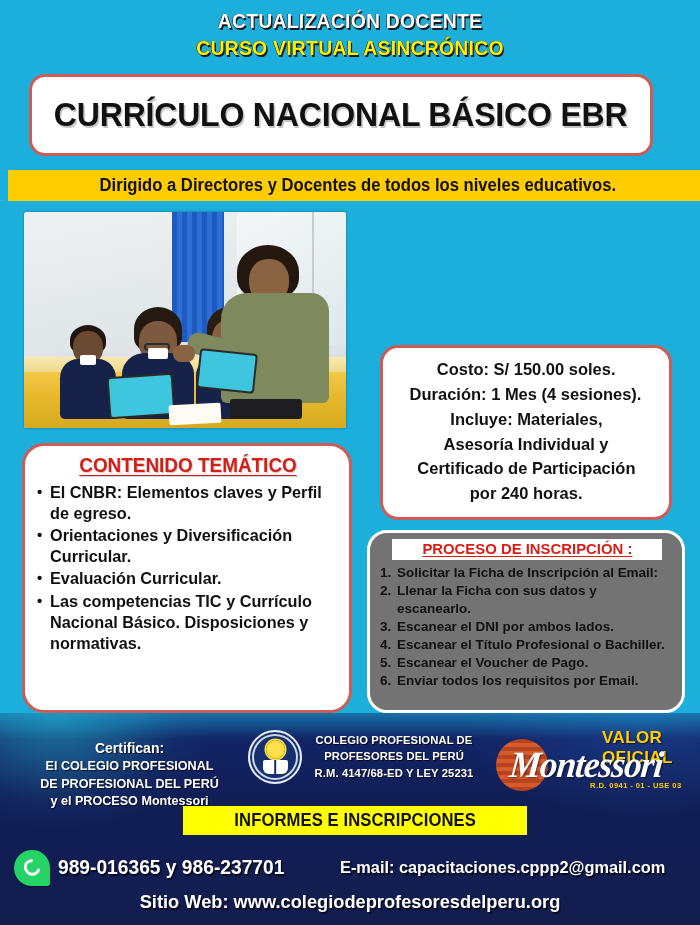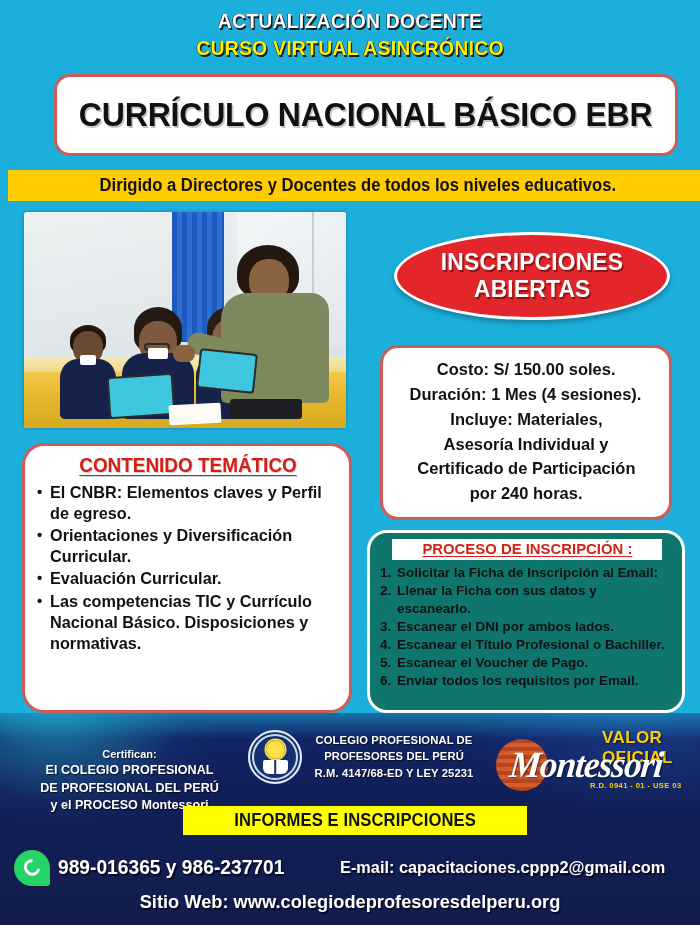--- a/index.html
+++ b/index.html
@@ -41,21 +41,21 @@
     top: 37px; left: 0; right: 0;
     font-size: 21px;
     color: #FFF200;
     text-shadow: 1.5px 1.5px 0 #1a1a1a, -0.5px 0 0 #1a1a1a, 0 -0.5px 0 #1a1a1a;
     transform: scaleX(0.92);
   }
 
   
   .title-box {
     position: absolute;
-    top: 74px; left: 54px;
+    top: 74px; left: 29px;
     width: 624px; height: 82px;
     background: #FFFFFF;
     border: 3px solid #CE5B55;
     border-radius: 16px;
     display: flex;
     align-items: center;
     justify-content: center;
   }
   .title-text {
     font-size: 33px;
@@ -205,21 +205,21 @@
     margin-bottom: 1px;
   }
   .bullet-dot { width: 13px; flex: 0 0 13px; text-align: left; font-size: 15px; line-height: 1.3; }
   .bullet-txt { flex: 1; transform: scaleX(0.985); transform-origin: left; }
 
   
   .proc-box {
     position: absolute;
     top: 530px; left: 367px;
     width: 318px; height: 183px;
-    background: #0f766e;
+    background: #737373;
     border: 3px solid #FFFFFF;
     border-radius: 20px;
     padding: 6px 8px 4px 10px;
   }
   .proc-title-wrap {
     background: #FFFFFF;
     margin: 0 12px 4px 12px;
     padding: 1px 0 2px 0;
     text-align: center;
   }
@@ -258,21 +258,21 @@
     position: absolute; top: 0; left: 0; width: 700px; height: 26px;
     background: linear-gradient(180deg, rgba(28,175,219,0.55) 0%, rgba(20,60,120,0) 100%);
   }
 
   .certifican {
     position: absolute; top: 26px; left: 22px; width: 215px;
     text-align: center; color: #FFFFFF; font-weight: bold;
     font-size: 12.6px; line-height: 1.38;
     text-shadow: 1px 1px 1px rgba(0,0,0,0.7);
   }
-  .certifican .c-small { font-size: 11px; margin-top: 8px; }
+  .certifican .c-small { font-size: 14px; }
 
   .seal {
     position: absolute; top: 17px; left: 248px;
     width: 54px; height: 54px; border-radius: 50%;
     background: #15306e;
     border: 2px solid #e9edf5;
     box-shadow: inset 0 0 0 2px #15306e, inset 0 0 0 4px #cfd8e8;
     display: flex; flex-direction: column;
     align-items: center; justify-content: center;
   }
@@ -431,24 +431,20 @@
       <div class="t-arm"></div>
       <div class="t-hand"></div>
     </div>
 
     <div class="tablet tab1"></div>
     <div class="tablet tab2"></div>
     <div class="keyboard"></div>
     <div class="paper"></div>
   </div>
 
-  <div class="oval">
-    <div class="oval-l1">INSCRIPCIONES</div>
-    <div class="oval-l2">ABIERTAS</div>
-  </div>
 
   <div class="cost-box">
     <div class="cost-line">Costo:  S/ 150.00 soles.</div>
     <div class="cost-line">Duración: 1 Mes (4 sesiones).</div>
     <div class="cost-line">Incluye: Materiales,</div>
     <div class="cost-line">Asesoría Individual y</div>
     <div class="cost-line">Certificado de Participación</div>
     <div class="cost-line">por 240 horas.</div>
   </div>
 

